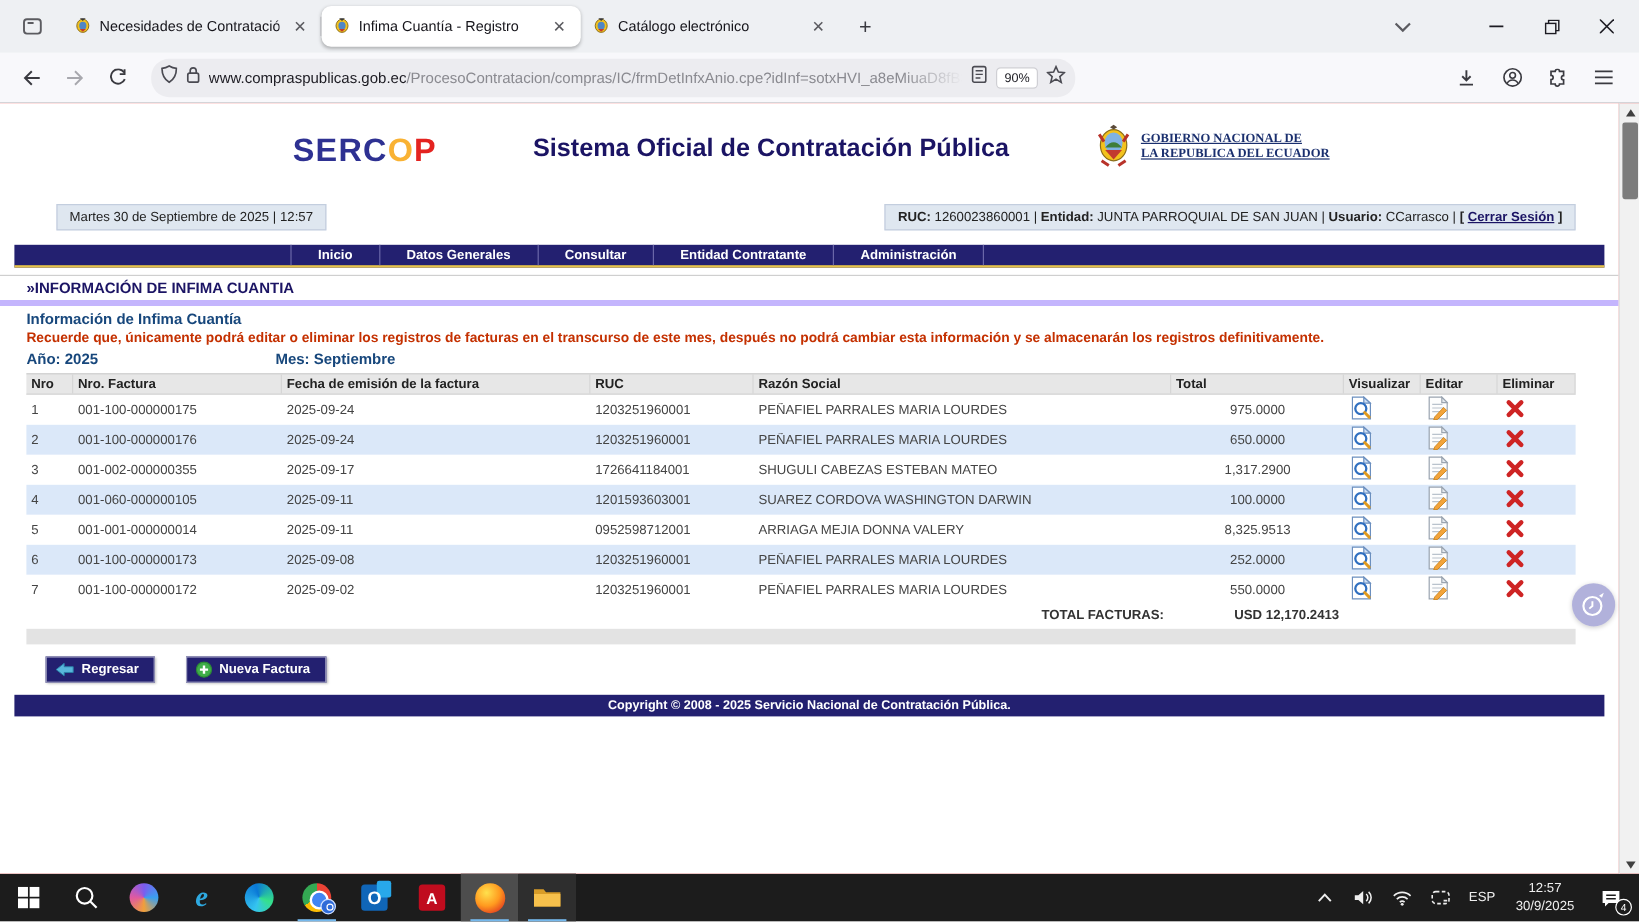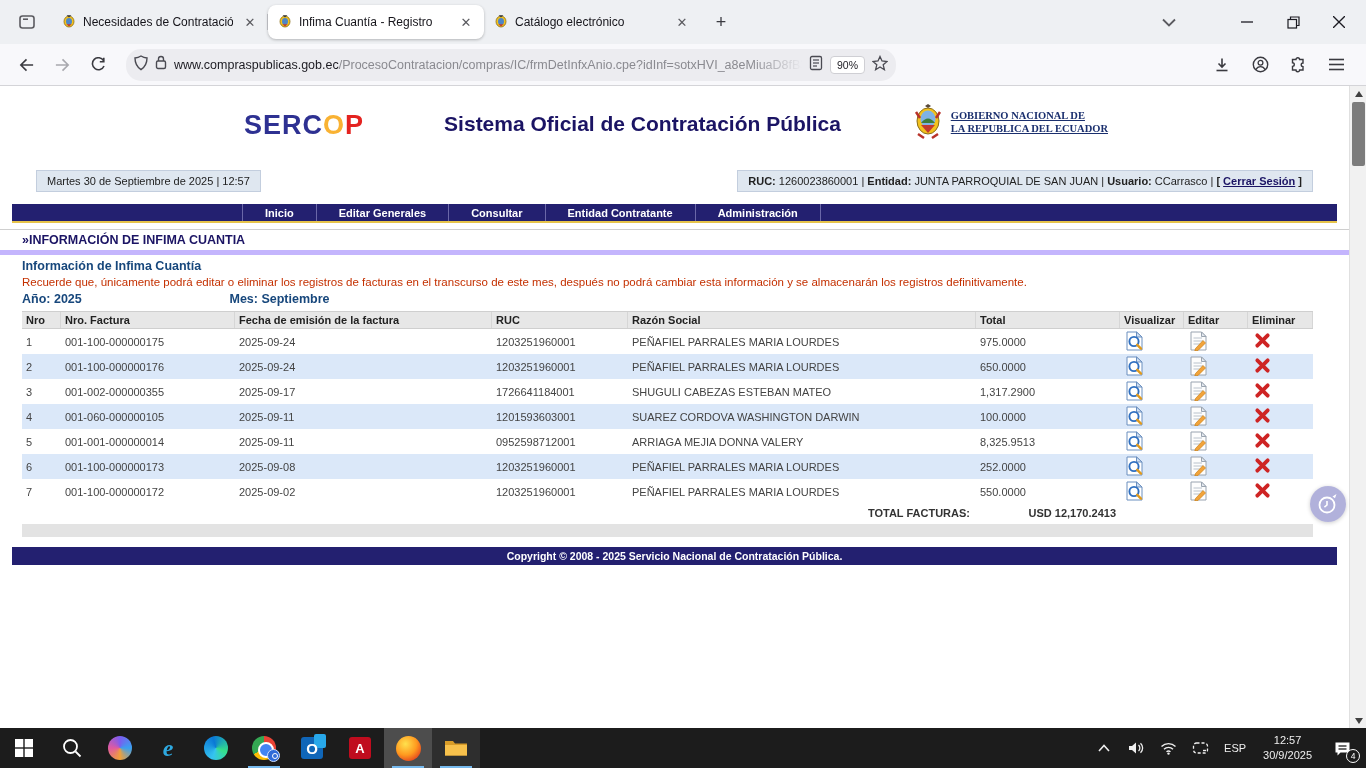--- a/index.html
+++ b/index.html
@@ -33,45 +33,45 @@
   
   .viewport { flex:1; display:flex; background:#ef4444; position:relative; }
   .page { flex:1; position:relative; background:#fff; overflow:hidden; }
 
   .site-header { position:relative; height:84px; }
   .logo { position:absolute; left:244px; top:24px; font-size:27px; font-weight:bold; letter-spacing:1px; }
   .site-title { position:absolute; left:0; right:64px; top:26px; text-align:center; font-size:21px; font-weight:bold; color:#1b1464; }
   .gov { position:absolute; right:241px; top:16px; display:flex; align-items:center; gap:7px; }
   .gov-text { font-family:"Liberation Serif", serif; font-weight:bold; color:#1a2f6e; font-size:10.5px; line-height:1.25;text-decoration:underline; }
 
-  .status-row { position:relative; height:26px; }
+  .status-row { position:relative; height:26px;margin-left:11px; }
   .status-box { background:#dfe7f0; border:1px solid #c3cede; font-size:11px; color:#222; padding:4px 10px; white-space:nowrap; }
   .status-left { position:absolute; left:36px; top:0; }
   .status-right { position:absolute; right:36px; top:0; }
   .status-right b { font-weight:bold; }
   .logout-link { color:#1b1464; font-weight:bold; text-decoration:underline; cursor:pointer; }
 
   .mainnav { margin:8px 12px 0 12px; background:#232070; height:19px; display:flex; padding-left:230px; border-bottom:2px solid #e6c34a; }
   .mainnav .item { color:#fff; font-size:11px; font-weight:bold; padding:3px 22px; border-left:1px solid #6a67a8; cursor:pointer; }
   .mainnav .item:last-child { border-right:1px solid #6a67a8; }
 
   .breadcrumb-row { margin-top:6px; border-top:1px solid #cfcfcf; border-bottom:5px solid #c4b5fd; padding:3px 0 3px 22px; font-size:12.5px; font-weight:bold; color:#1b1464; }
   .section-title { padding:4px 0 0 22px; font-size:12.5px; font-weight:bold; color:#17477c; }
-  .warning { padding:3px 0 0 22px; font-size:11.5px; font-weight:normal; color:#c43000; }
+  .warning { padding:3px 0 0 22px; font-size:11.5px; font-weight:bold; color:#c43000; }
   .yearmonth { padding:4px 0 2px 22px; font-size:12.5px; font-weight:bold; color:#17477c; }
   .yearmonth .ylbl { display:inline-block; width:204px; }
 
   .table { margin:3px 22px 0 22px; width:1291px; font-size:11px; color:#444; }
   .trow, .thead, .totrow { display:grid; grid-template-columns:39px 174px 257px 136px 348px 144px 64px 64px 65px; align-items:center; }
   .thead { background:#e7e7e7; height:18px; font-weight:bold; color:#222; border-top:1px solid #cfcfcf; border-bottom:1px solid #cfcfcf; }
   .thead > div { padding-left:4px; border-right:1px solid #d6d6d6; height:100%; display:flex; align-items:center; }
   .trow { height:25px; background:#fff; }
   .trow.alt { background:#dbe8f9; }
   .td { padding-left:4px; overflow:hidden; white-space:nowrap; }
-  .c-total { text-align:left; padding-right:4px; }
+  .c-total { text-align:center; padding-right:4px; }
   .c-ico { padding-left:6px; cursor:pointer; }
   .totrow { height:18px; font-weight:bold; color:#333; }
   .tot-label { grid-column:5; text-align:right; padding-right:6px; }
   .tot-value { grid-column:6; text-align:right; padding-right:4px; }
   .graybar { margin:2px 22px 0 22px; width:1291px; height:13px; background:#e3e3e3; }
 
   .btnrow { margin:10px 0 0 38px; display:flex; gap:26px; }
   .btn { background:#232070; color:#fff; font-size:11px; font-weight:bold; border:1px solid #9f9fc0; box-shadow:1px 1px 2px #bfbfbf; padding:3px 12px 3px 7px; display:flex; align-items:center; gap:6px; cursor:pointer; }
 
   .pagefooter { margin:10px 12px 0 12px; background:#232070; height:18px; display:flex; align-items:center; justify-content:center; color:#fff; font-size:10.5px; font-weight:bold; }
@@ -291,21 +291,21 @@
           <b>Usuario:</b>
           <span>CCarrasco  |</span>
           <b>[</b>
           <span class="logout-link">Cerrar Sesión</span>
           <b>]</b>
         </div>
       </div>
 
       <div class="mainnav">
         <div class="item">Inicio</div>
-        <div class="item">Editar Generales</div>
+        <div class="item">Datos Generales</div>
         <div class="item">Consultar</div>
         <div class="item">Entidad Contratante</div>
         <div class="item">Administración</div>
       </div>
 
       <div class="breadcrumb-row">»INFORMACIÓN DE INFIMA CUANTIA</div>
       <div class="section-title">Información de Infima Cuantía</div>
       <div class="warning">Recuerde que, únicamente podrá editar o eliminar los registros de facturas en el transcurso de este mes, después no podrá cambiar esta información y se almacenarán los registros definitivamente.</div>
       <div class="yearmonth">
         <span class="ylbl">Año: 2025</span>
@@ -564,20 +564,36 @@
     </div>
   </div>
           </div>
         <div class="totrow">
           <div class="tot-label">TOTAL FACTURAS:</div>
           <div class="tot-value">USD 12,170.2413</div>
         </div>
       </div>
       <div class="graybar"></div>
 
+      <div class="btnrow">
+        <div class="btn">
+          <svg width="16" height="12" viewBox="0 0 16 12">
+              <path d="M7.5 0.8 V3.6 H15 V8.4 H7.5 V11.2 L0.8 6 Z" fill="#58b7dc" stroke="#2a7fa8" stroke-width="0.8"></path>
+            </svg>
+          <span>Regresar</span>
+        </div>
+        <div class="btn">
+          <svg width="14" height="14" viewBox="0 0 14 14">
+              <circle cx="7" cy="7" r="6.3" fill="#3fae49" stroke="#2c8a36"></circle>
+              <line x1="7" y1="3.6" x2="7" y2="10.4" stroke="#fff" stroke-width="2"></line>
+              <line x1="3.6" y1="7" x2="10.4" y2="7" stroke="#fff" stroke-width="2"></line>
+            </svg>
+          <span>Nueva Factura</span>
+        </div>
+      </div>
 
       <div class="pagefooter">Copyright © 2008 - 2025 Servicio Nacional de Contratación Pública.</div>
     </div>
 
     <div class="timer-widget">
       <svg width="24" height="24" viewBox="0 0 24 24">
           <circle cx="11" cy="13" r="7.5" fill="none" stroke="#fff" stroke-width="1.8"></circle>
           <path d="M11 9 V13 L8.4 15.2" fill="none" stroke="#fff" stroke-width="1.6"></path>
           <path d="M16.5 4.5 l4 -2.5 -1.5 4.2 z" fill="#fff"></path>
         </svg>

